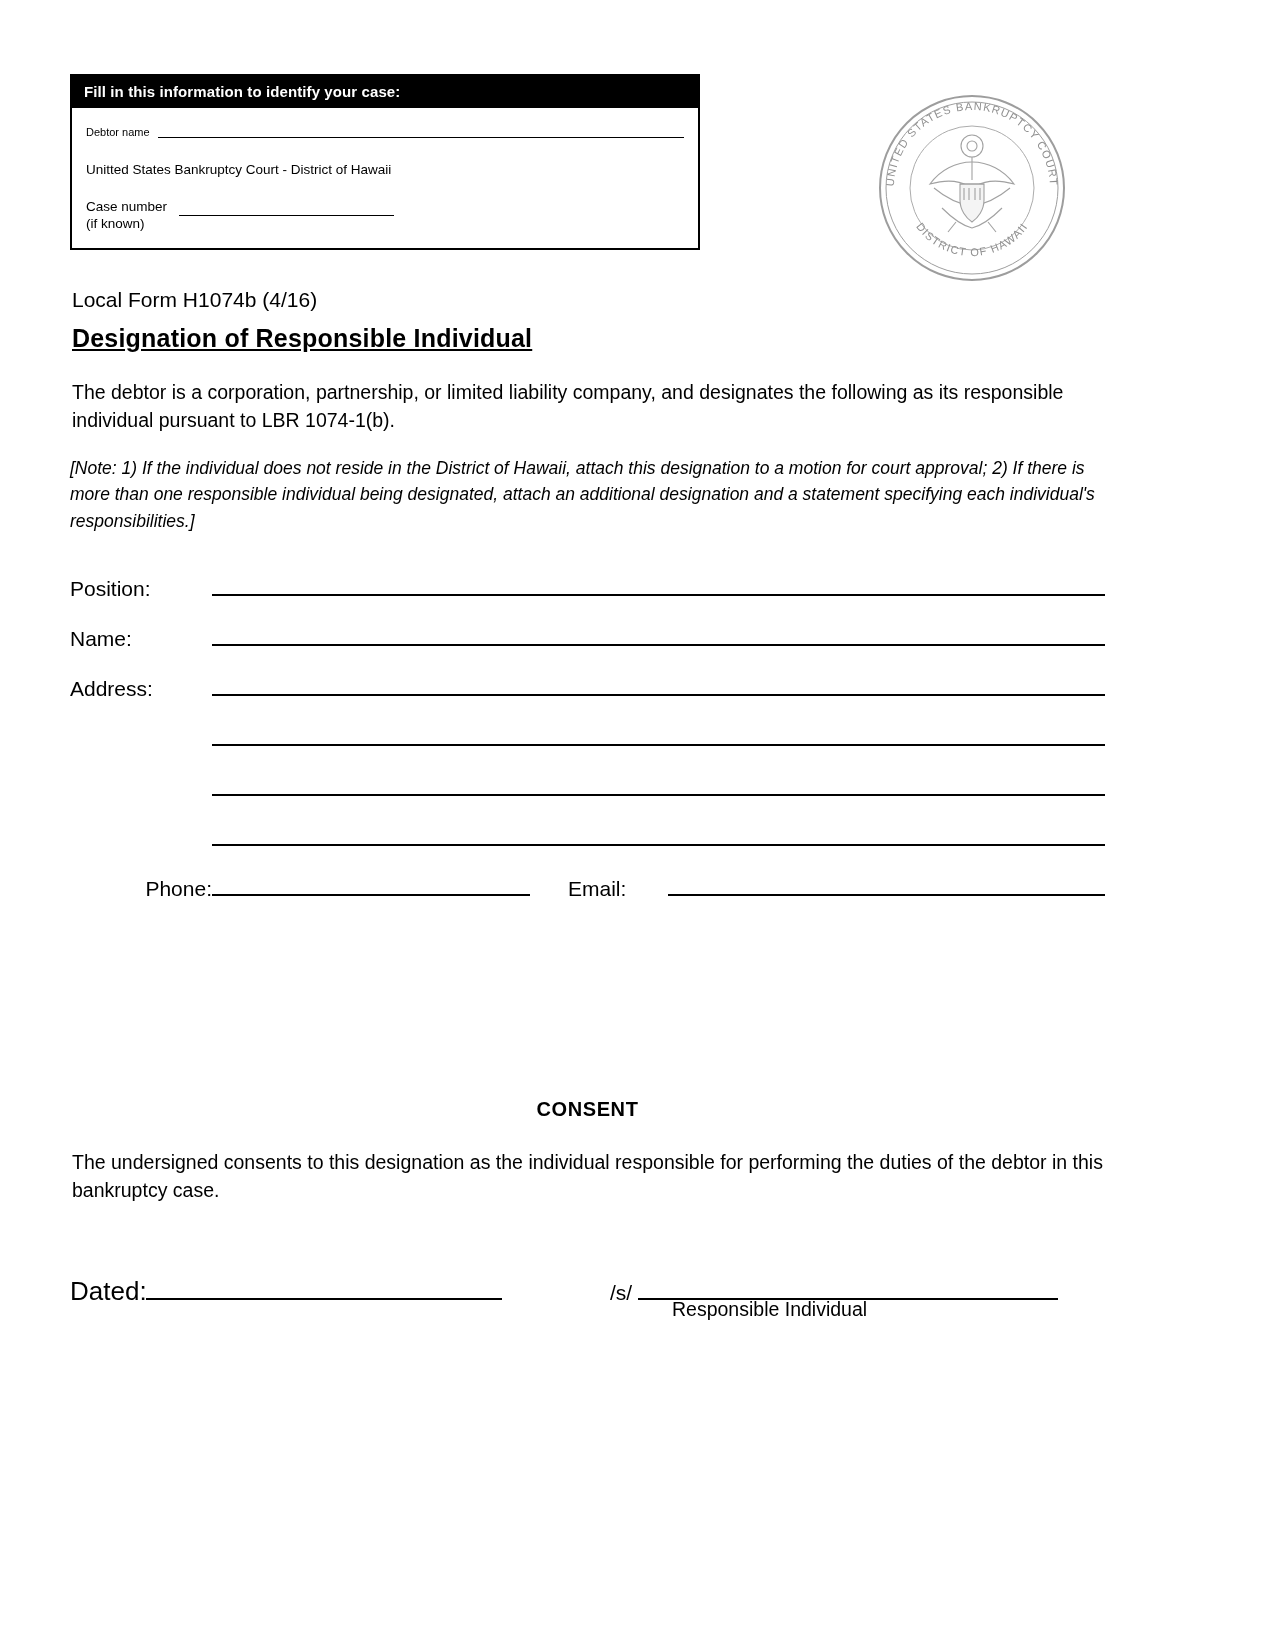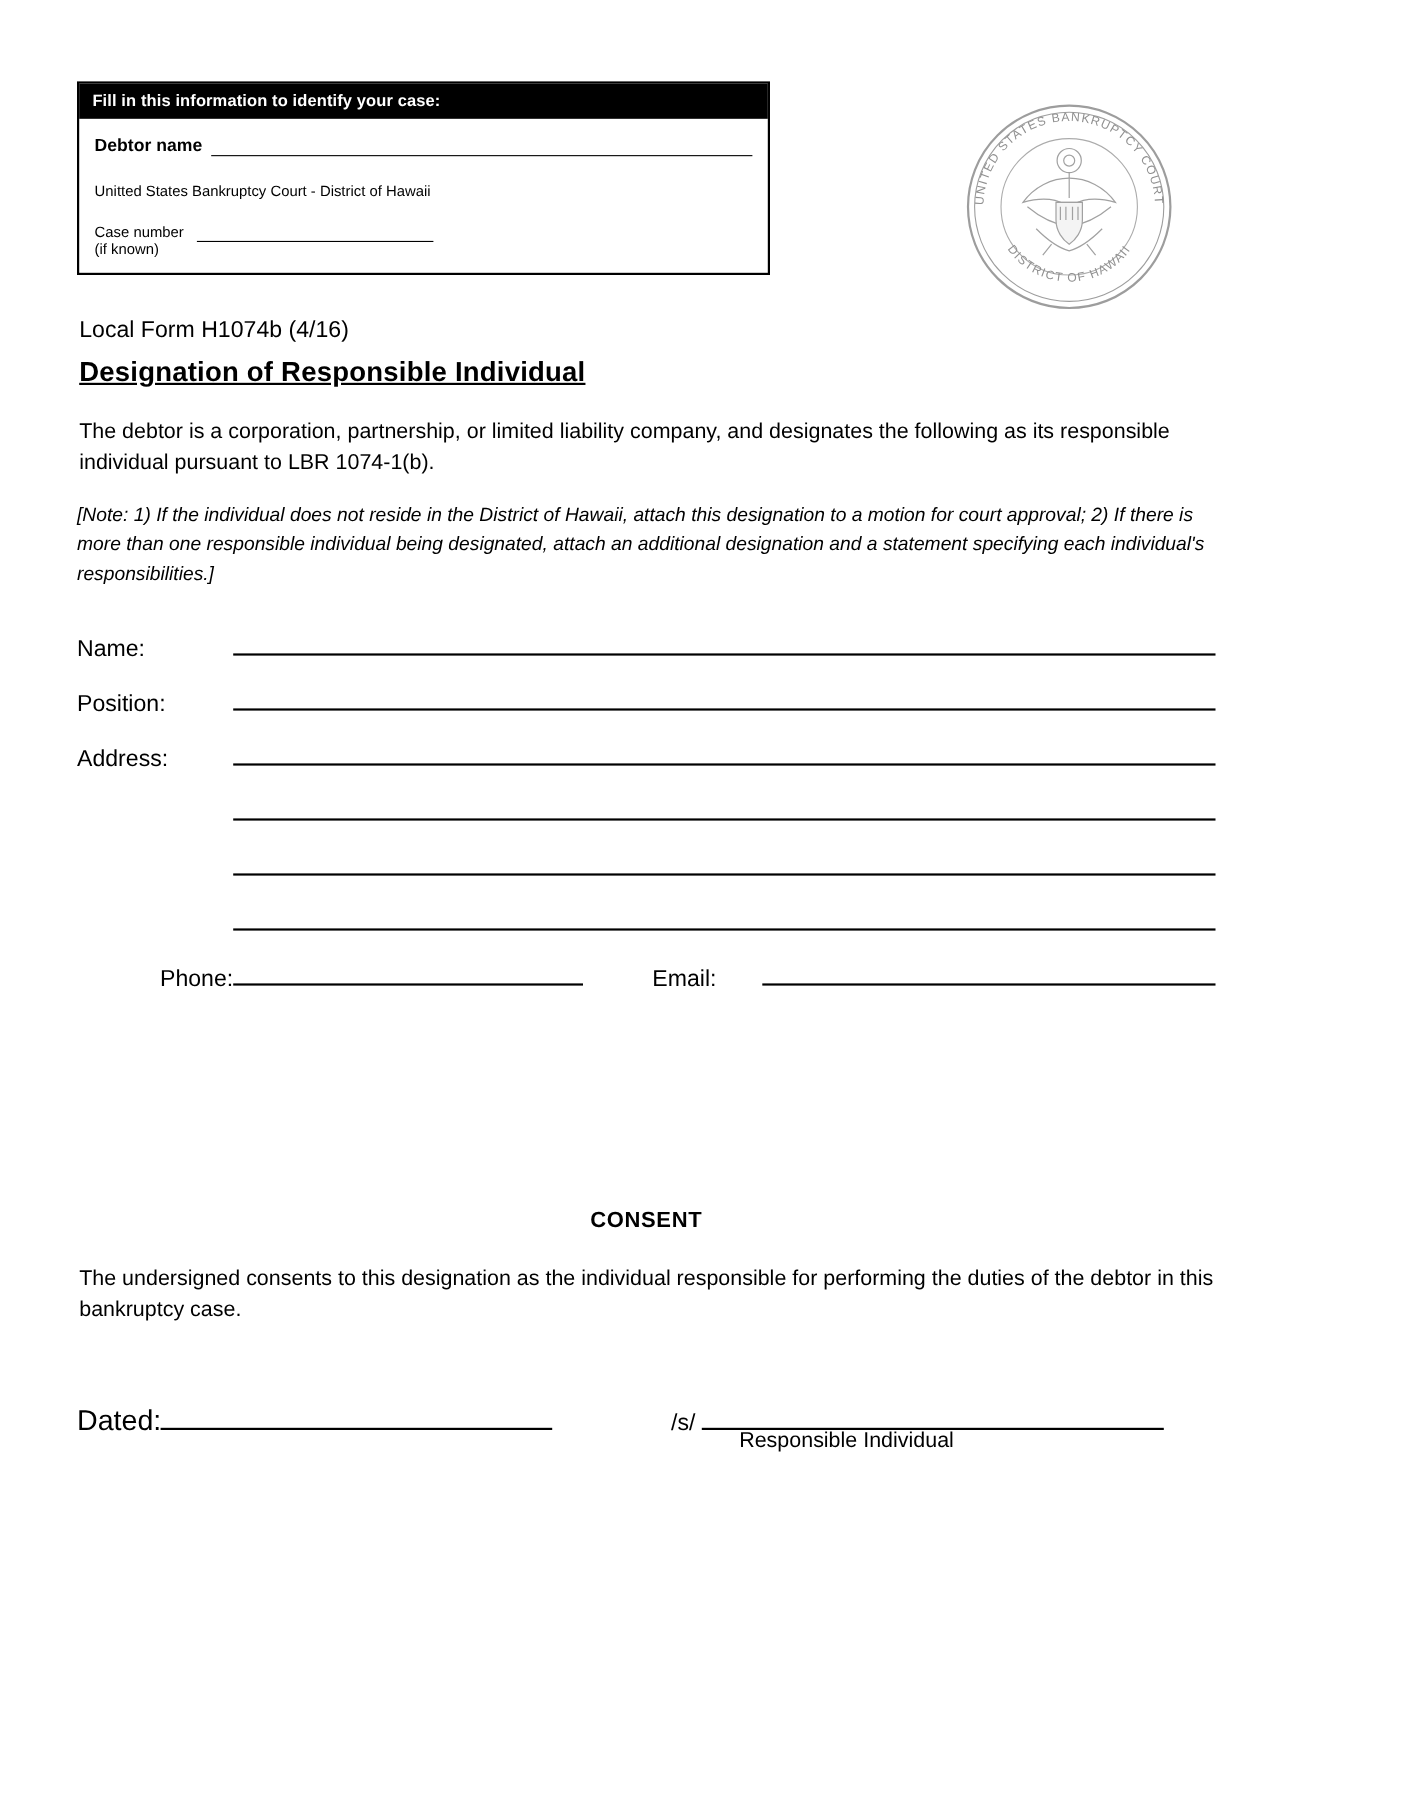--- a/index.html
+++ b/index.html
@@ -46,23 +46,22 @@
     box-sizing: border-box;
     position: relative;
   }
   .field-row {
     font-size: 13.5px;
     display: flex;
     align-items: flex-end;
     white-space: nowrap;
   }
   .field-label {
-    font-size: 16px;
+    font-size: 11px;
     line-height: 1.1;
-    font-weight: bold;
   }
   .dots-line {
     flex: 1;
     border-bottom: 1px solid #000;
     margin-left: 8px;
     height: 13px;
   }
   .court-line {
     font-size: 13.5px;
     margin-top: 24px;
@@ -174,21 +173,21 @@
     font-size: 21px;
     text-align: right;
   }
   .phone-line {
     width: 318px;
     border-bottom: 2px solid #000;
     height: 26px;
   }
   .email-label {
     width: 100px;
-    margin-left: 63px;
+    margin-left: 38px;
     font-size: 21px;
   }
   .email-line {
     flex: 1;
     border-bottom: 2px solid #000;
     height: 26px;
   }
 
   
   .consent-heading {
@@ -301,25 +300,25 @@
   </div>
 
   <div class="form-number">Local Form H1074b (4/16)</div>
   <div class="form-title">Designation of Responsible Individual</div>
 
   <div class="intro">The debtor is a corporation, partnership, or limited liability company, and designates the following as its responsible individual pursuant to LBR 1074-1(b).</div>
   <div class="note">[Note: 1) If the individual does not reside in the District of Hawaii, attach this designation to a motion for court approval; 2) If there is more than one responsible individual being designated, attach an additional designation and a statement specifying each individual's responsibilities.]</div>
 
   <div class="fields">
     <div class="fld">
+      <span class="fld-label">Position:</span>
+      <span class="fld-line"></span>
+    </div>
+    <div class="fld">
       <span class="fld-label">Name:</span>
-      <span class="fld-line"></span>
-    </div>
-    <div class="fld">
-      <span class="fld-label">Position:</span>
       <span class="fld-line"></span>
     </div>
     <div class="fld">
       <span class="fld-label">Address:</span>
       <span class="fld-line"></span>
     </div>
     <div class="addr-extra">
       <span class="spacer"></span>
       <span class="fld-line"></span>
     </div>

